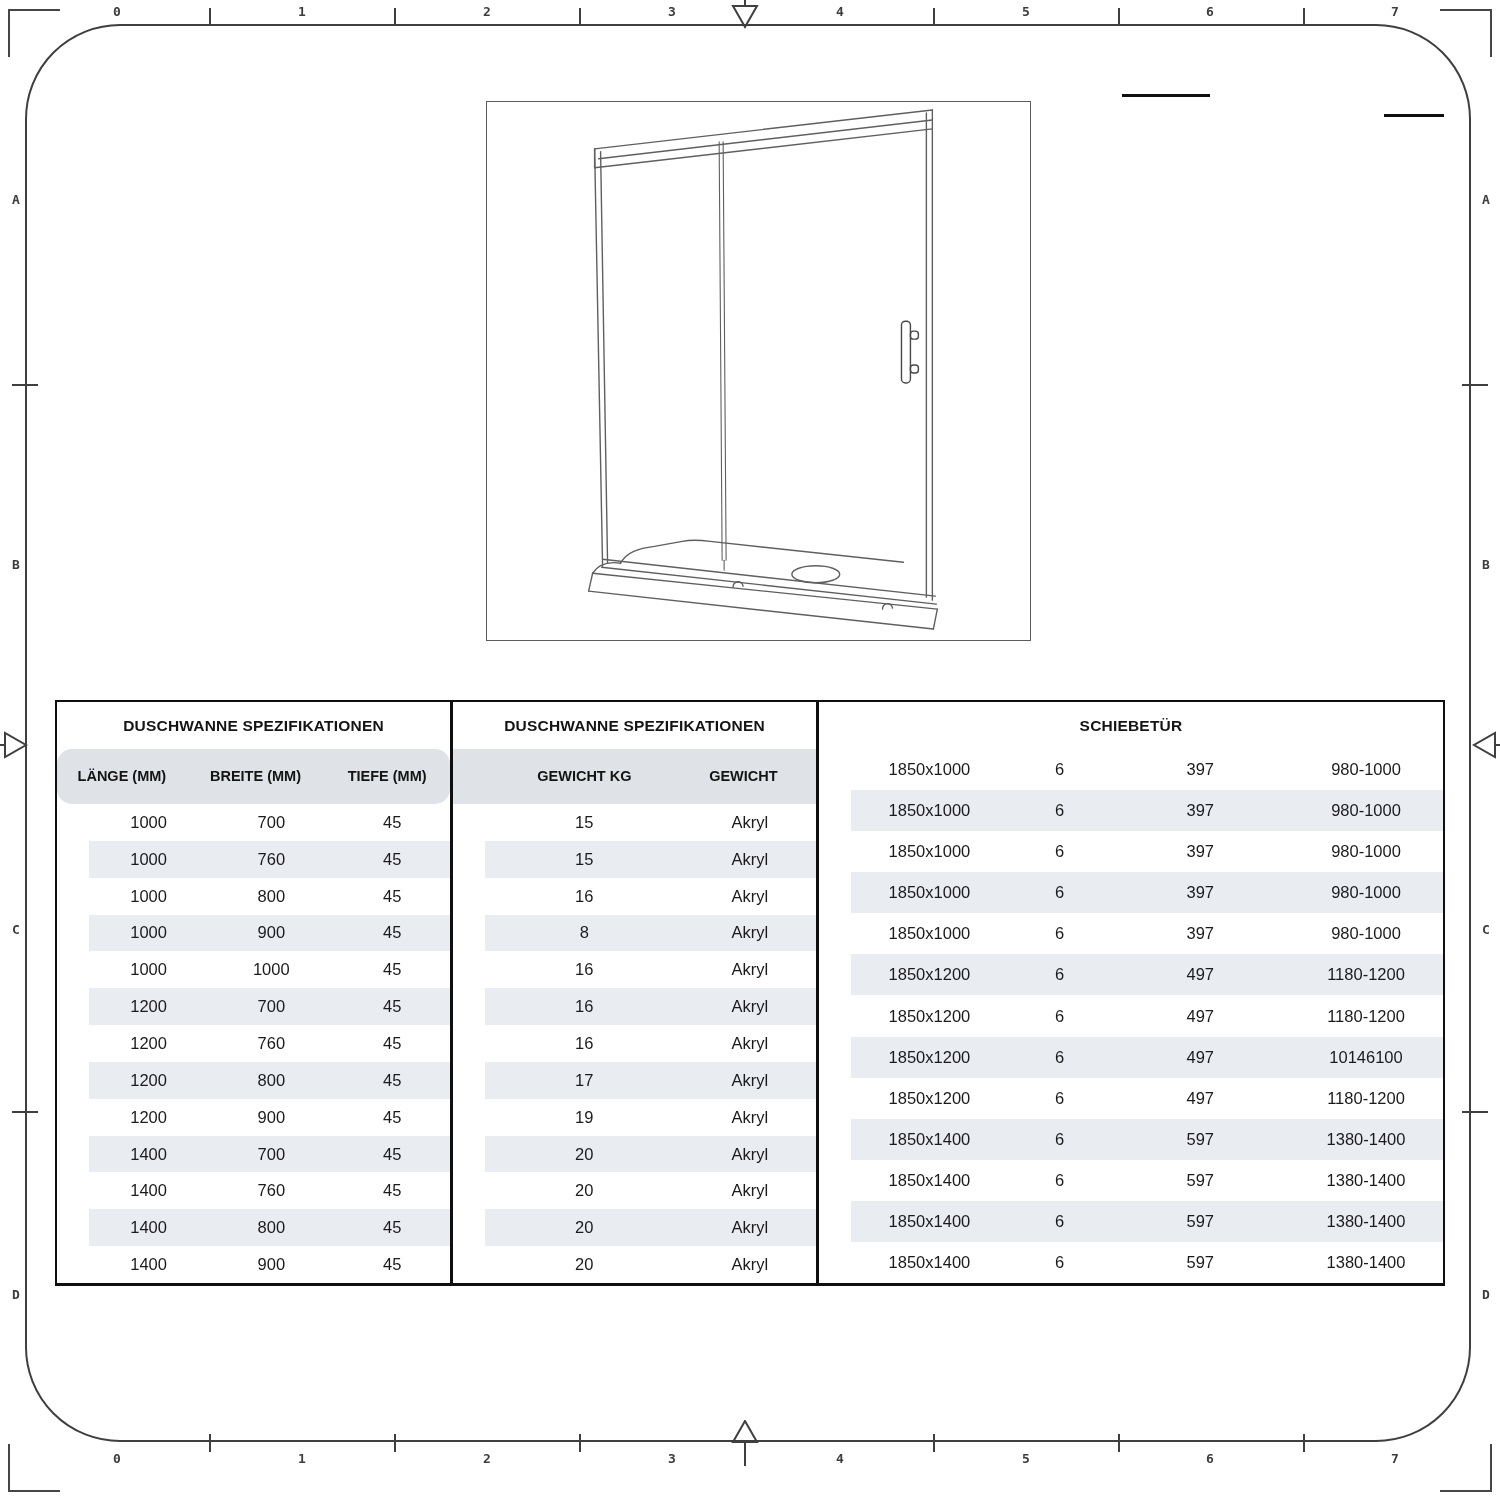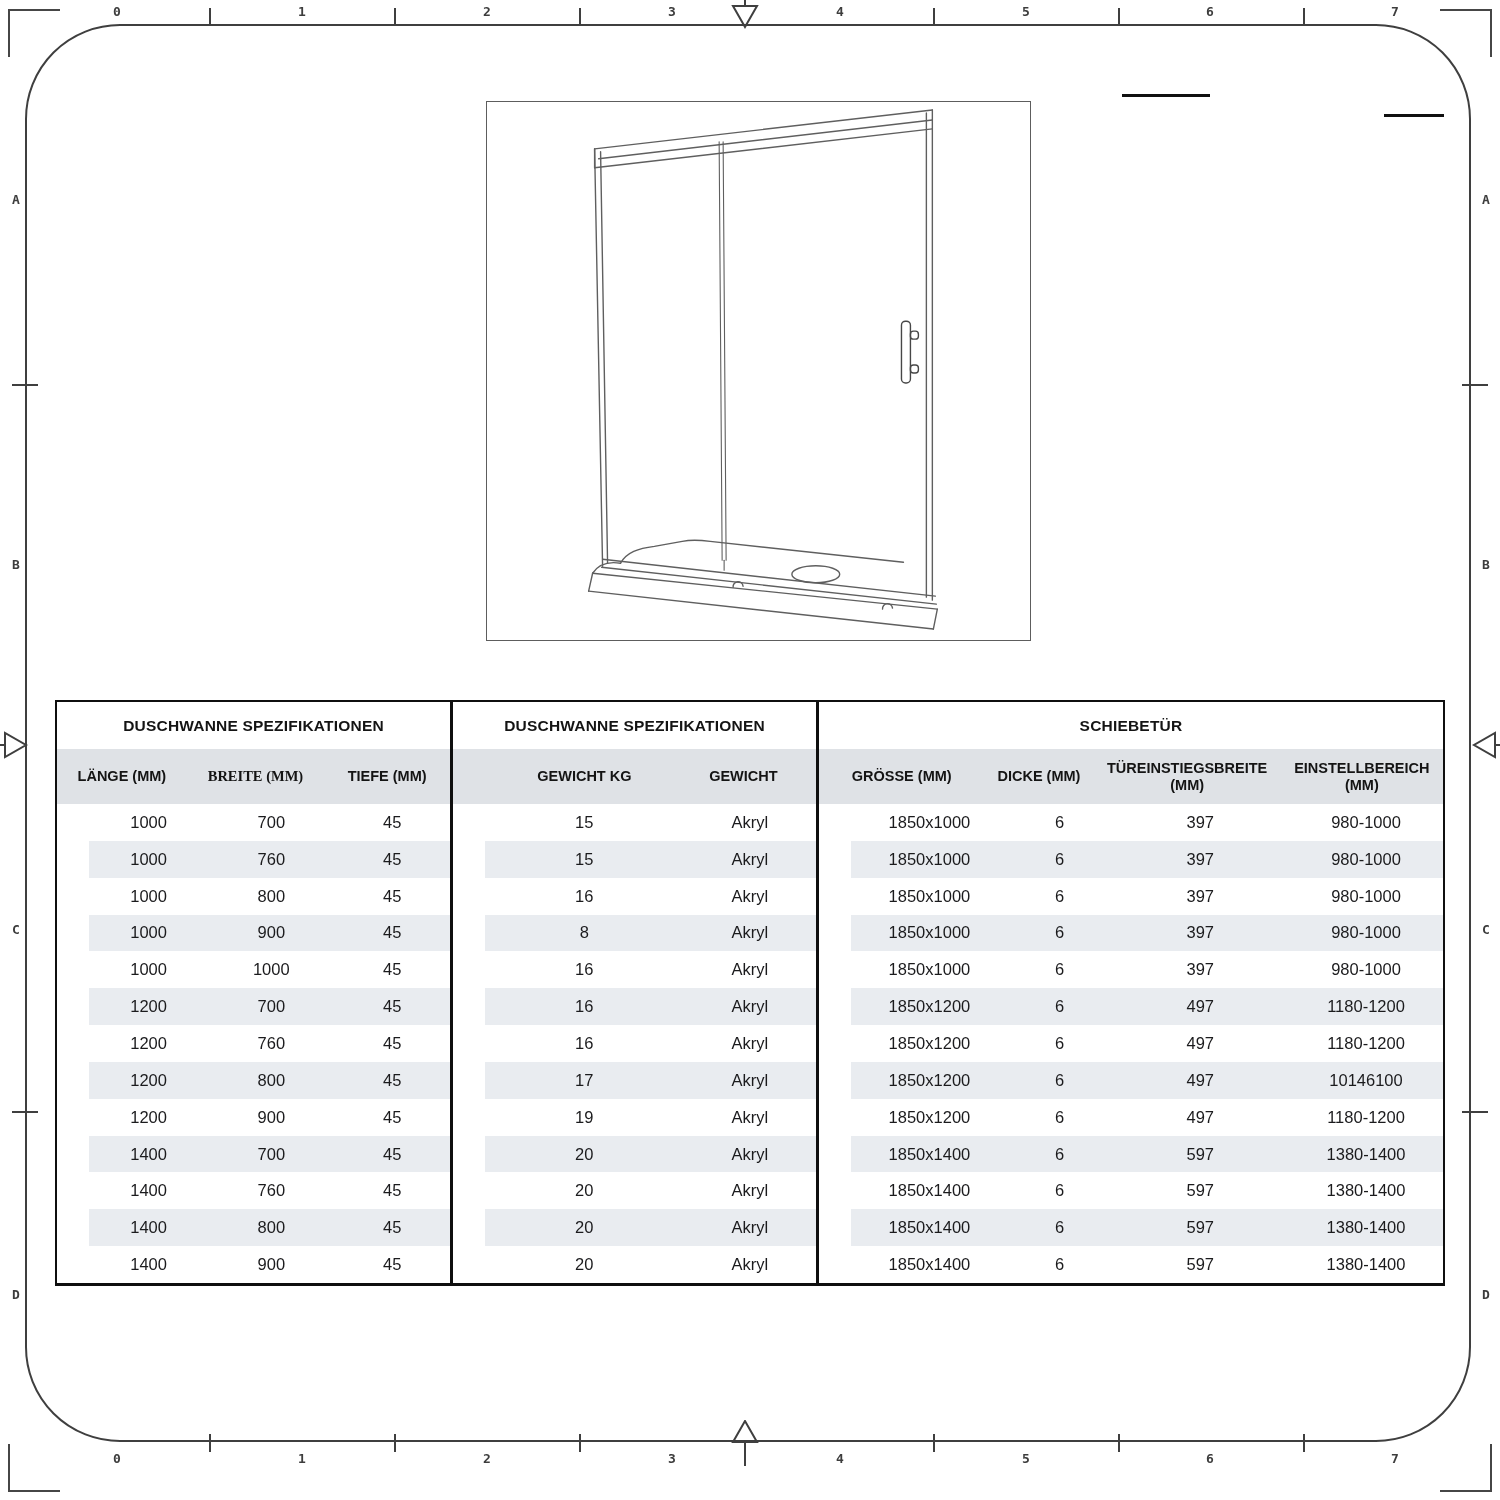--- a/index.html
+++ b/index.html
@@ -168,23 +168,23 @@
     <path d="M452,509 L448,529"></path>
     <ellipse cx="330" cy="474" rx="24" ry="8.5"></ellipse>
     <path d="M247,487 a5,5 0 0 1 10,-1"></path>
     <path d="M397,509 a5,5 0 0 1 10,-1"></path>
   </svg>
 </div>
 
 <div class="spec-table" id="spec-table">
     <div class="section sec-1">
       <div class="sec-title">DUSCHWANNE SPEZIFIKATIONEN</div>
-      <div class="sub-head" style="background: rgb(223, 226, 230);">
+      <div class="sub-head" style="background: rgb(223, 226, 230); border-radius: 15px;">
         <div class="col-h" style="width: 33%;">LÄNGE (MM)</div>
-        <div class="col-h" style="width: 35%; font-family: Liberation Serif, serif;">BREITE (MM)</div>
+        <div class="col-h" style="width: 35%;">BREITE (MM)</div>
         <div class="col-h" style="width: 32%;">TIEFE (MM)</div>
       </div>
       <div class="rows">
         <div class="t-row">
           <div class="t-cell" style="width: 33%;">1000</div>
           <div class="t-cell" style="width: 35%;">700</div>
           <div class="t-cell" style="width: 32%;">45</div>
         </div>
         <div class="t-row" style="background: rgb(233, 236, 240);">
           <div class="t-cell" style="width: 33%;">1000</div>
@@ -306,26 +306,20 @@
         </div>
         <div class="t-row">
           <div class="t-cell" style="width: 60%;">20</div>
           <div class="t-cell" style="width: 40%;">Akryl</div>
         </div>
       </div>
     </div>
     <div class="vdivider"></div>
     <div class="section sec-3">
       <div class="sec-title">SCHIEBETÜR</div>
-      <div class="sub-head" style="background: rgb(223, 226, 230);">
-        <div class="col-h" style="width: 26.5%;">GRÖSSE (MM)</div>
-        <div class="col-h" style="width: 17.5%;">DICKE (MM)</div>
-        <div class="col-h" style="width: 30%;">TÜREINSTIEGSBREITE (MM)</div>
-        <div class="col-h" style="width: 26%;">EINSTELLBEREICH (MM)</div>
-      </div>
       <div class="rows">
         <div class="t-row">
           <div class="t-cell" style="width: 26.5%;">1850x1000</div>
           <div class="t-cell" style="width: 17.5%;">6</div>
           <div class="t-cell" style="width: 30%;">397</div>
           <div class="t-cell" style="width: 26%;">980-1000</div>
         </div>
         <div class="t-row" style="background: rgb(233, 236, 240);">
           <div class="t-cell" style="width: 26.5%;">1850x1000</div>
           <div class="t-cell" style="width: 17.5%;">6</div>

